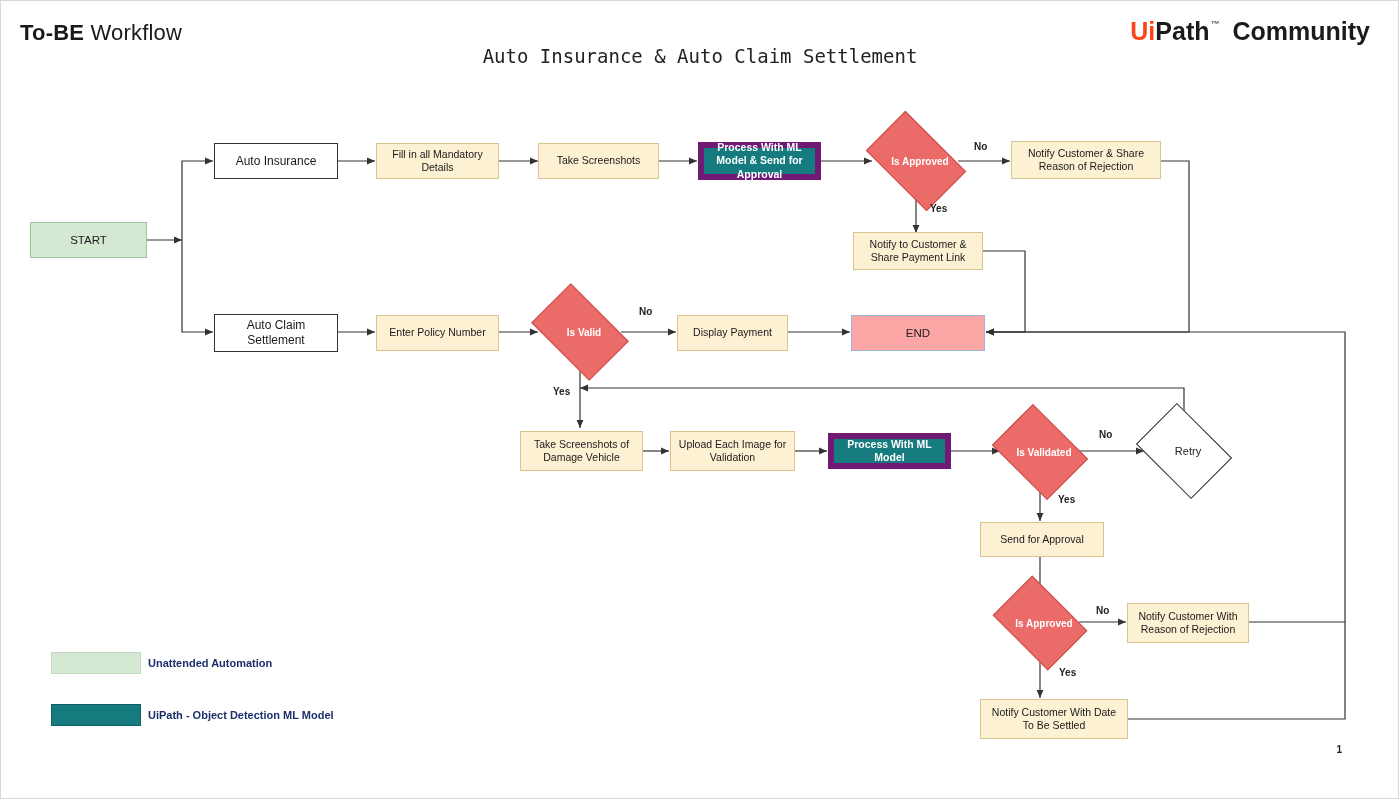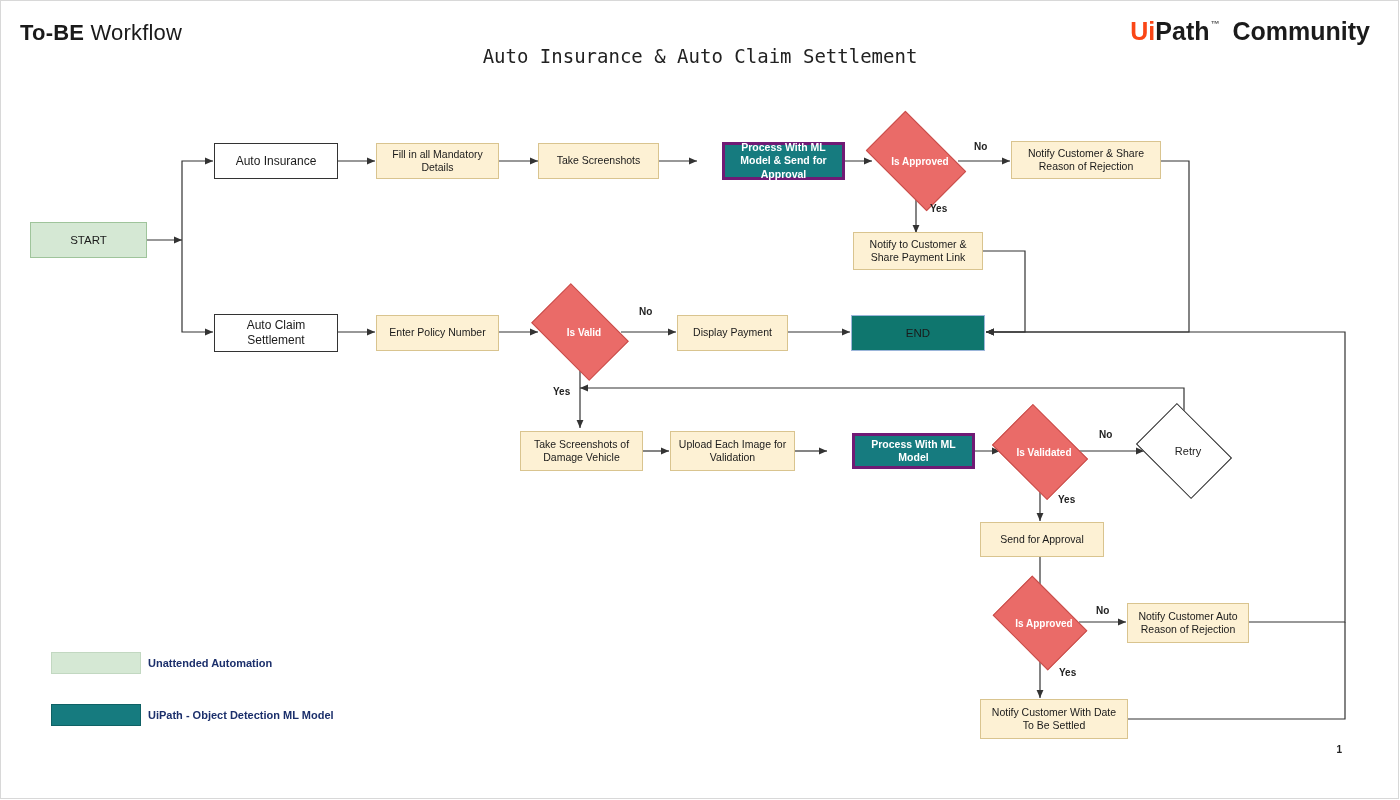--- a/index.html
+++ b/index.html
@@ -92,33 +92,32 @@
     background: #fff;
     font-size: 12px;
   }
   .node.cream {
     background: #fdf1d4;
     border: 1px solid #d9c48f;
     font-size: 10.5px;
   }
   .node.teal {
     background: #167b7f;
-    border: 3px solid #701a75;
+    border: 6px solid #701a75;
     color: #ffffff;
     font-size: 10.5px;
     font-weight: bold;
-    margin-left: 24px;
   }
   .node.green {
     background: #d5e8d4;
     border: 1px solid #9fc49b;
     font-size: 11.5px;
   }
   .node.blue {
-    background: #0f766e;
+    background: #fca5a5;
     border: 1px solid #9cb6da;
     font-size: 11.5px;
   }
 
   
   .diamond {
     position: absolute;
   }
   .diamond .shape {
     position: absolute;
@@ -328,21 +327,21 @@
   <div class="node cream" style="left:980px; top:522px; width:124px; height:35px;">
     <span>Send for Approval</span>
   </div>
 
   <div class="diamond" style="left:1001px; top:595px; width:78px; height:56px;">
     <div class="shape"></div>
     <div class="label">Is Approved</div>
   </div>
 
   <div class="node cream" style="left:1127px; top:603px; width:122px; height:40px;">
-    <span>Notify Customer Auto Reason of Rejection</span>
+    <span>Notify Customer With Reason of Rejection</span>
   </div>
 
   <div class="node cream" style="left:980px; top:699px; width:148px; height:40px;">
     <span>Notify Customer With Date To Be Settled</span>
   </div>
 
   <div class="edge-label" style="left:974px; top:141px;">No</div>
   <div class="edge-label" style="left:930px; top:203px;">Yes</div>
   <div class="edge-label" style="left:639px; top:306px;">No</div>
   <div class="edge-label" style="left:553px; top:386px;">Yes</div>

